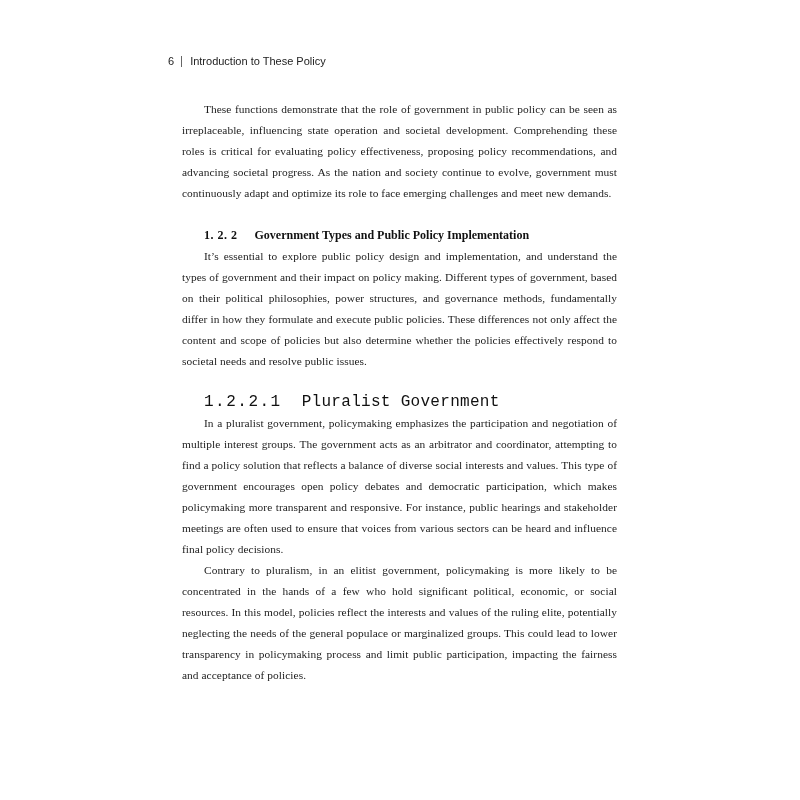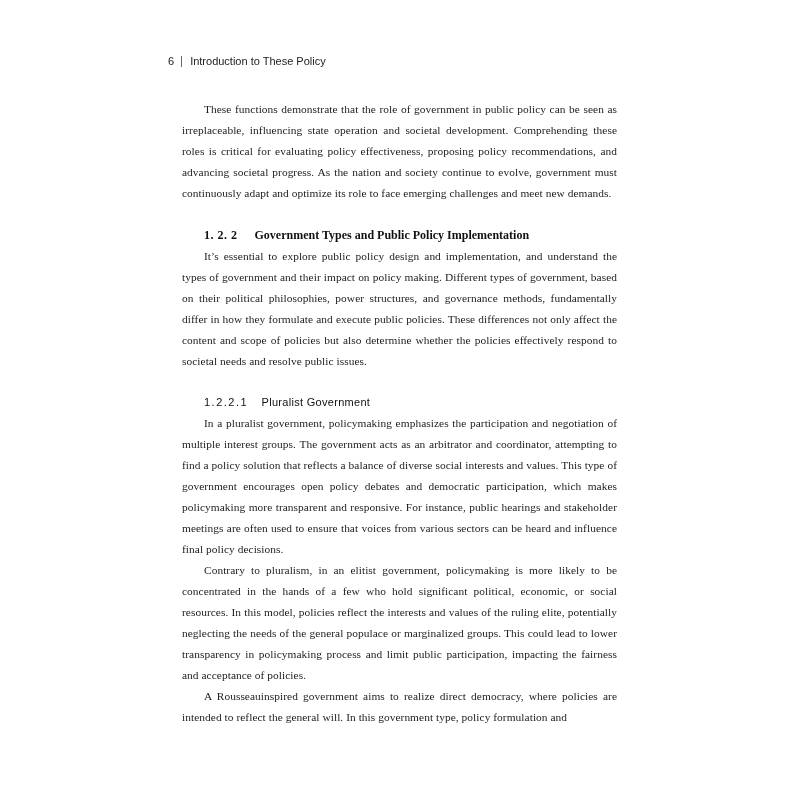--- a/index.html
+++ b/index.html
@@ -16,21 +16,21 @@
     font-family: "Liberation Serif", serif; font-size: 11.4px; line-height: 21px;
     text-align: justify; text-indent: 22px; margin: 0; color: #1c1c1c;
     letter-spacing: 0.05px;
   }
   .h2 {
     font-family: "Liberation Serif", serif; font-weight: bold; font-size: 12px;
     margin: 23px 0 2px 0; padding-left: 22px; line-height: 17px; color: #111;
   }
   .h2 .num { margin-right: 14px; letter-spacing: 0.5px; text-align: center; }
   .h3 {
-    font-family: Liberation Sans, sans-serif; font-size: 11px;
+    font-family: Liberation Mono, monospace; font-size: 16px;
     margin: 22px 0 3px 0; padding-left: 22px; line-height: 16px; color: #111;
     letter-spacing: 0.3px;
   }
   .h3 .num { margin-right: 10px; letter-spacing: 1.5px; }
 </style>
 </head>
 <body>
 
 <div class="page">
 
@@ -51,16 +51,15 @@
     <p class="para">It’s essential to explore public policy design and implementation, and understand the types of government and their impact on policy making. Different types of government, based on their political philosophies, power structures, and governance methods, fundamentally differ in how they formulate and execute public policies. These differences not only affect the content and scope of policies but also determine whether the policies effectively respond to societal needs and resolve public issues.</p>
 
     <div class="h3">
       <span class="num">1.2.2.1</span>
       <span>Pluralist Government</span>
     </div>
     <p class="para">In a pluralist government, policymaking emphasizes the participation and negotiation of multiple interest groups. The government acts as an arbitrator and coordinator, attempting to find a policy solution that reflects a balance of diverse social interests and values. This type of government encourages open policy debates and democratic participation, which makes policymaking more transparent and responsive. For instance, public hearings and stakeholder meetings are often used to ensure that voices from various sectors can be heard and influence final policy decisions.</p>
 
     <p class="para">Contrary to pluralism, in an elitist government, policymaking is more likely to be concentrated in the hands of a few who hold significant political, economic, or social resources. In this model, policies reflect the interests and values of the ruling elite, potentially neglecting the needs of the general populace or marginalized groups. This could lead to lower transparency in policymaking process and limit public participation, impacting the fairness and acceptance of policies.</p>
 
-    <p class="para">A Rousseauinspired government aims to realize direct democracy, where policies are intended to reflect the general will. In this government type, policy formulation and</p>
 
   </div>
 </div>
 
 </body></html>

